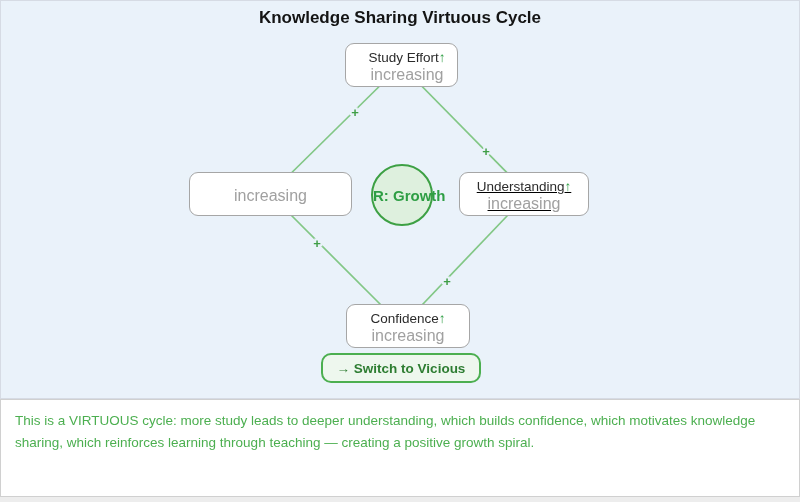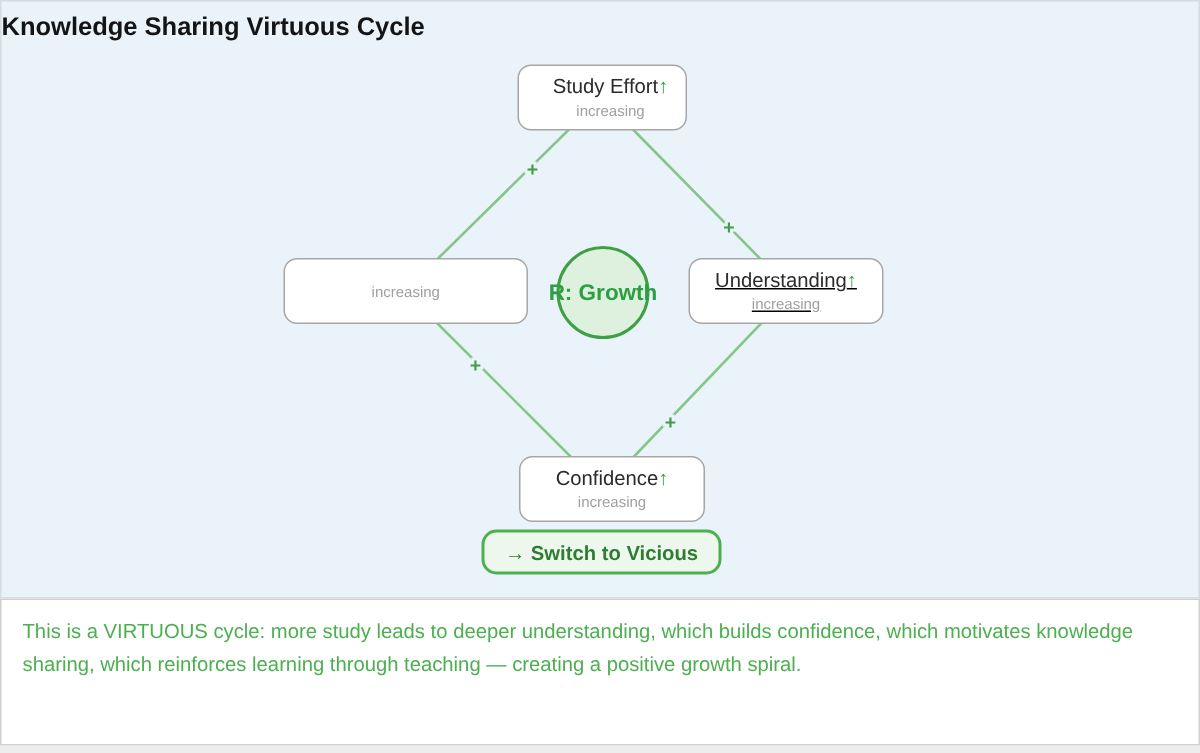--- a/index.html
+++ b/index.html
@@ -11,20 +11,21 @@
   }
   .diagram-panel {
     position: relative;
     width: 800px; height: 399px;
     background: #eaf2fa;
     border: 1px solid #d6dbe4;
   }
   .diagram-title {
     position: absolute;
     top: 7px; left: 0; right: 0;
+    text-align: center;
     font-size: 17px;
     font-weight: bold;
     color: #141414;
   }
   svg.edges {
     position: absolute;
     left: 0; top: 0;
   }
   svg.edges line {
     stroke: #82c785;
@@ -57,39 +58,39 @@
     color: #2b2b2b;
     line-height: 16px;
     white-space: nowrap;
   }
   .node .up-arrow {
     color: #2e9e44;
     font-weight: bold;
     font-size: 13.5px;
   }
   .node .node-subtitle {
-    font-size: 10px;
+    font-size: 16px;
     color: #a0a0a0;
     line-height: 14px;
     margin-top: 2px;
   }
   .node-study       { left: 344px; top:  42px; width: 113px; padding-left: 11px; }
   .node-sharing     { left: 188px; top: 171px; width: 163px; }
   .node-understand  { left: 458px; top: 171px; width: 130px; text-decoration: underline; }
   .node-confidence  { left: 345px; top: 303px; width: 124px; }
   .loop-circle {
     position: absolute;
     left: 370px; top: 163px;
     width: 62px; height: 62px;
     border-radius: 50%;
     background: #def0de;
     border: 2px solid #3da044;
     display: flex;
     align-items: center;
-    justify-content: center;
+    justify-content: flex-start;
   }
   .loop-circle .loop-label {
     font-size: 15px;
     font-weight: bold;
     color: #2e9e44;
     white-space: nowrap;
   }
   .switch-button {
     position: absolute;
     left: 320px; top: 352px;

